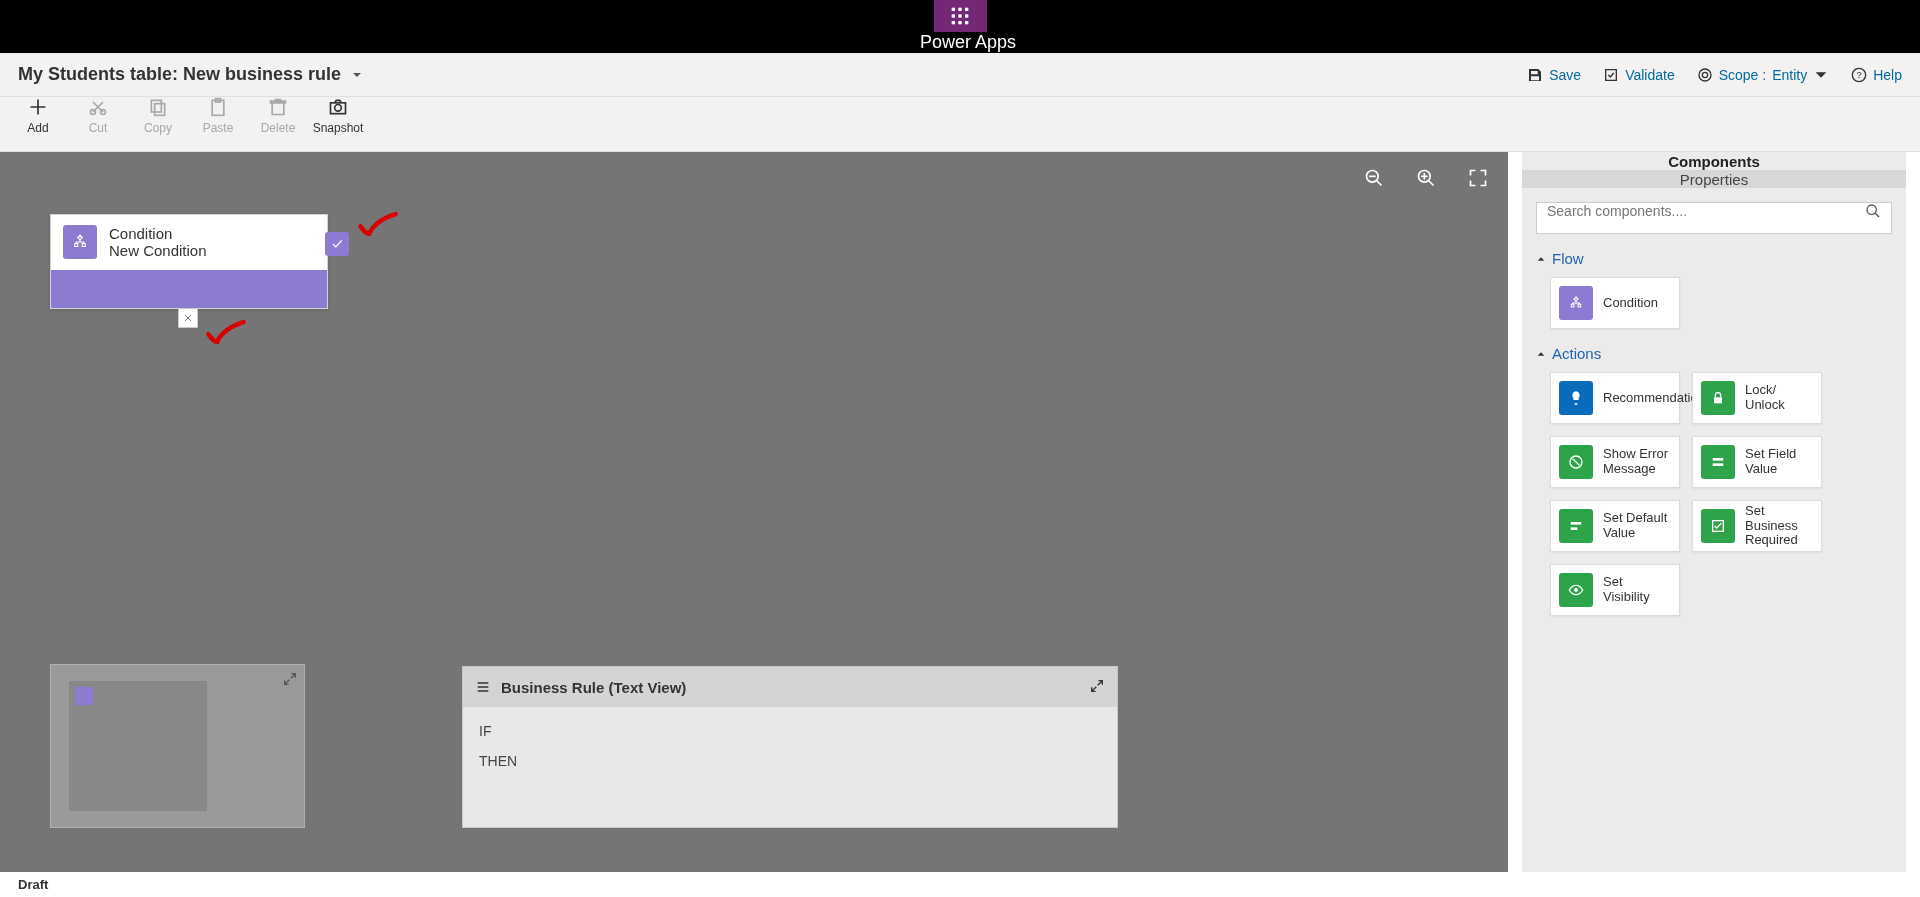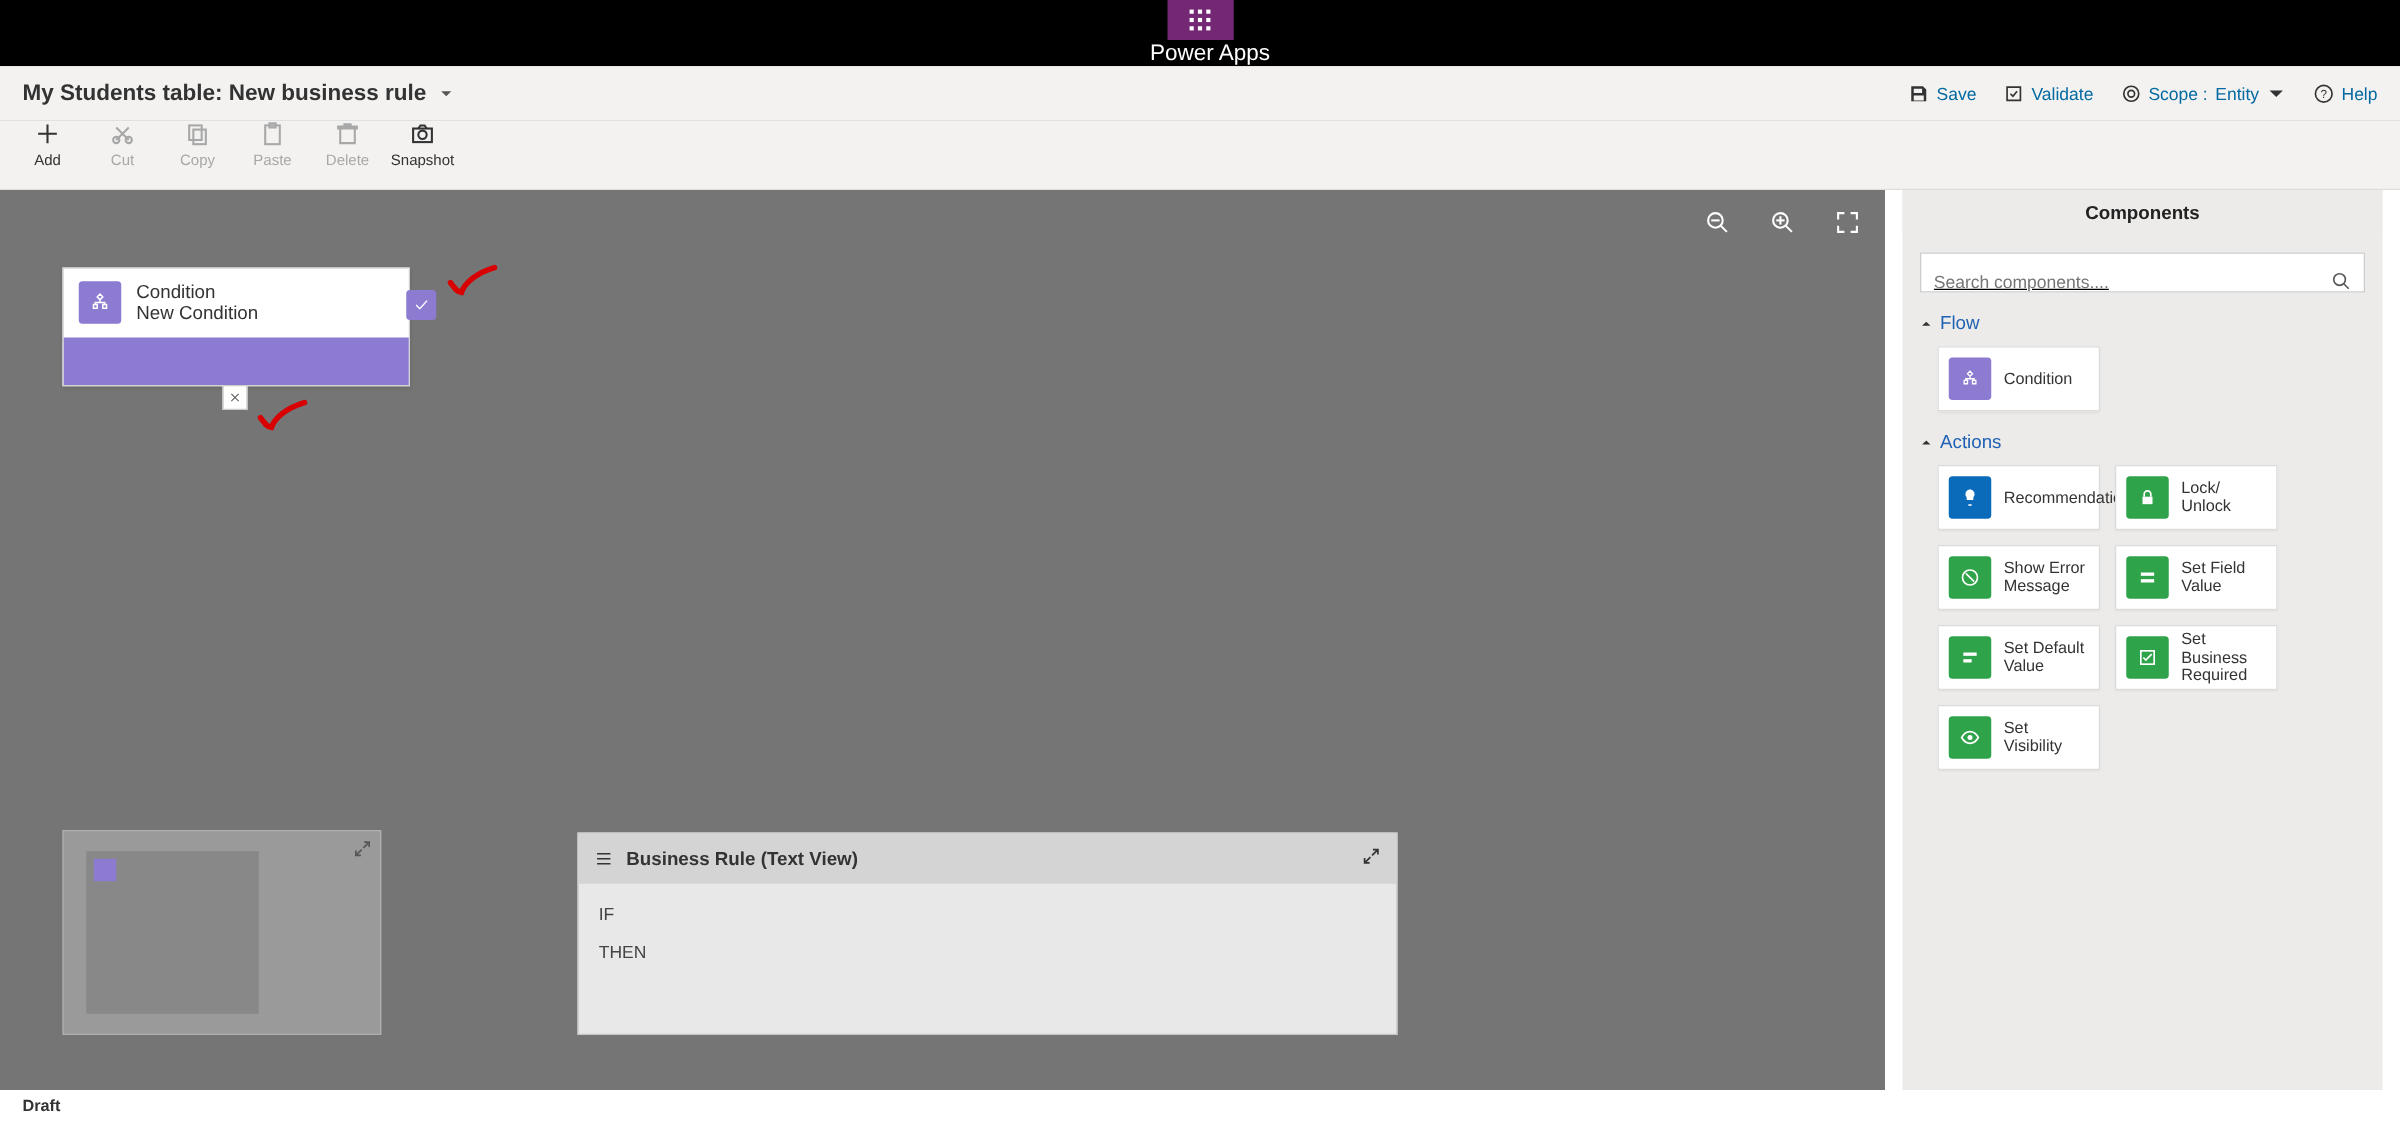--- a/index.html
+++ b/index.html
@@ -254,26 +254,25 @@
   justify-content: center;
   font-size: 15px;
   cursor: pointer;
   background: #d7d7d7;
   color: #444;
 }
 .tab.active { background: #edebe9; color: #222; font-weight: 600; }
 .panel-body { padding: 14px; overflow-y: auto; }
 .searchbox {
   display: flex;
-  align-items: flex-end;
+  align-items: flex-start;
   height: 32px;
   background: #fff;
   border: 1px solid #ccc;
   padding: 0 10px;
-  text-decoration: underline;
 }
 .searchbox input {
   flex: 1;
   border: none;
   outline: none;
   font-size: 14px;
   color: #333;
   background: transparent;
 }
 .searchbox svg { width: 16px; height: 16px; fill: #555; }
@@ -529,20 +528,21 @@
       <div class="textview-body">
         <div>IF</div>
         <div>THEN</div>
       </div>
     </div>
   </div>
 
   <div class="sidepanel">
     <div class="tabs">
       <div class="tab active">Components</div>
+      <div class="tab">Properties</div>
     </div>
     <div class="panel-body">
       <div class="searchbox">
         <input placeholder="Search components...." style="">
         <svg viewBox="0 0 24 24">
             <circle cx="10" cy="10" r="7" fill="none" stroke="#555" stroke-width="2"></circle>
             <line x1="15" y1="15" x2="21" y2="21" stroke="#555" stroke-width="2"></line>
           </svg>
       </div>
 

